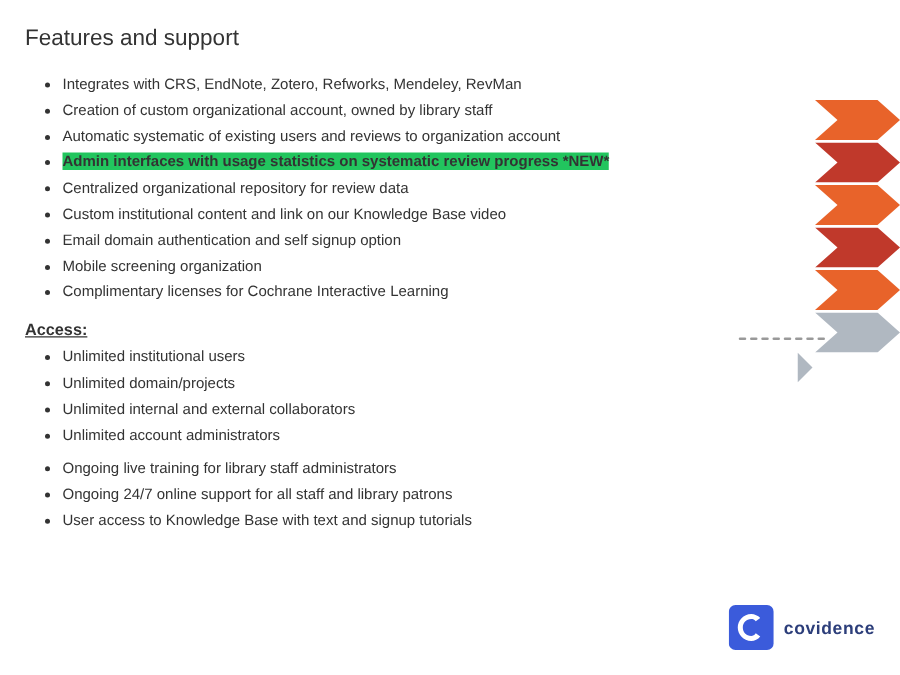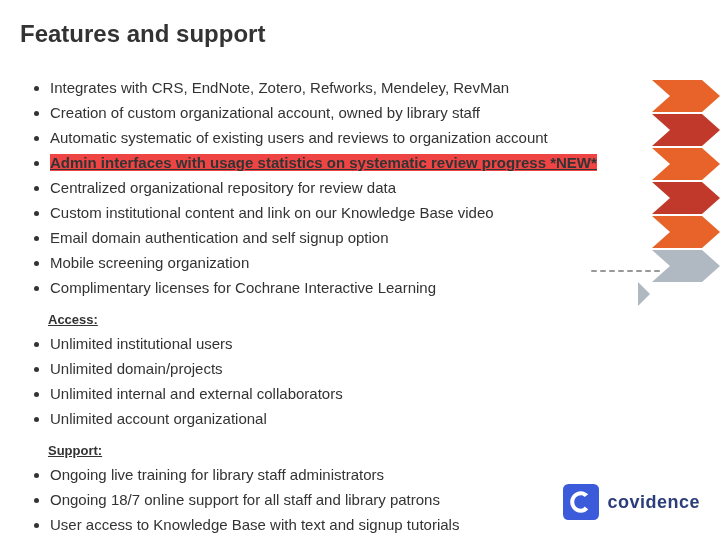--- a/index.html
+++ b/index.html
@@ -14,51 +14,49 @@
       overflow: hidden;
       position: relative;
     }
 
     .main-content {
       padding: 20px 20px 20px 20px;
       width: 640px;
     }
 
     h1 {
-      font-size: 24px;
-      font-weight: bold;
+      font-size: 18px;
+      font-weight: normal;
       color: #333;
-      margin-bottom: 29px;
+      margin-bottom: 18px;
     }
 
     ul {
       list-style: disc;
       padding-left: 30px;
       margin-bottom: 10px;
     }
 
     ul li {
       margin-bottom: 4px;
       line-height: 1.4;
-      font-size: 15px;
+      font-size: 12px;
     }
 
     .highlight {
-      background-color: #ef4444;
+      background-color: #22c55e;
       font-weight: bold;
-      text-decoration: underline;
     }
 
     .section-label {
       font-weight: bold;
       text-decoration: underline;
       margin-top: 14px;
       margin-bottom: 6px;
       font-size: 13px;
-      margin-left: 28px;
     }
 
     .chevron-container {
       position: absolute;
       right: 0;
       top: 80px;
       display: flex;
       flex-direction: column;
       gap: 2px;
     }
@@ -89,21 +87,21 @@
       align-items: center;
       gap: 8px;
     }
 
     .logo-icon {
       width: 36px;
       height: 36px;
     }
 
     .logo-text {
-      font-size: 18px;
+      font-size: 14px;
       font-weight: bold;
       color: #2c3e7a;
       letter-spacing: 0.5px;
     }
 
     
     .small-arrow {
       position: absolute;
       right: 62px;
       top: 282px;
@@ -125,27 +123,26 @@
       <li>Email domain authentication and self signup option</li>
       <li>Mobile screening organization</li>
       <li>Complimentary licenses for Cochrane Interactive Learning</li>
     </ul>
 
   <div class="section-label">Access:</div>
   <ul>
   <li>Unlimited institutional users</li>
       <li>Unlimited domain/projects</li>
       <li>Unlimited internal and external collaborators</li>
-      <li>Unlimited account organizational</li>
+      <li>Unlimited account administrators</li>
     </ul>
 
-  <div class="section-label">Support:</div>
   <ul>
   <li>Ongoing live training for library staff administrators</li>
-      <li>Ongoing 18/7 online support for all staff and library patrons</li>
+      <li>Ongoing 24/7 online support for all staff and library patrons</li>
       <li>User access to Knowledge Base with text and signup tutorials</li>
     </ul>
 </div>
 
 <div class="chevron-container">
   <svg width="68" height="32" viewBox="0 0 68 32">
     <polygon points="0,0 50,0 68,16 50,32 0,32 18,16" fill="#e8632a"></polygon>
   </svg>
   <svg width="68" height="32" viewBox="0 0 68 32">
     <polygon points="0,0 50,0 68,16 50,32 0,32 18,16" fill="#c0392b"></polygon>

